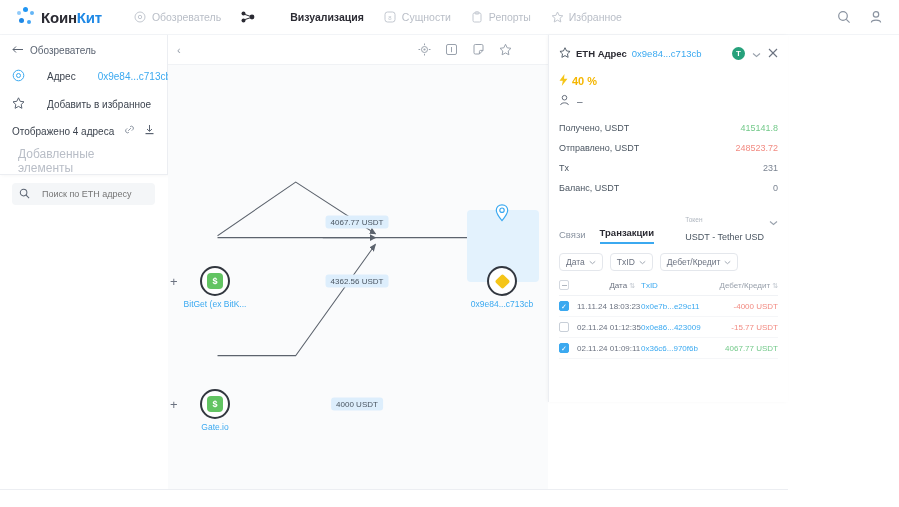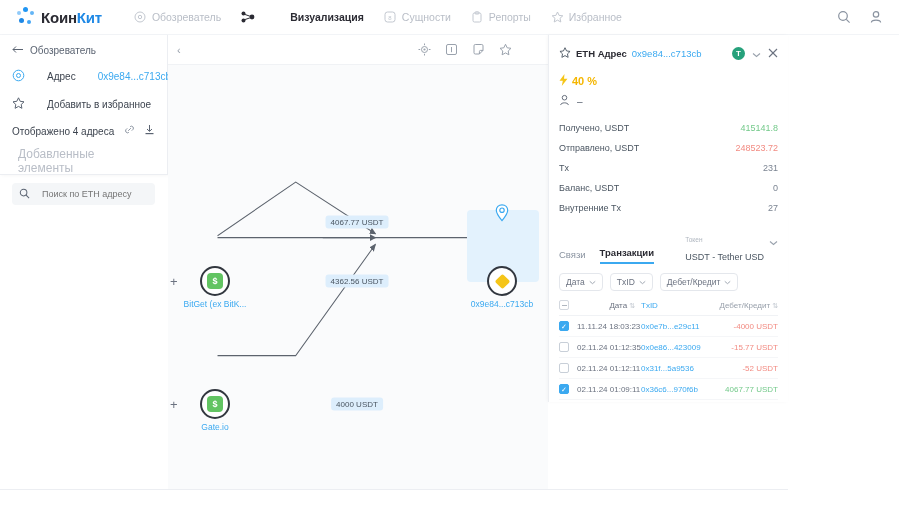--- a/index.html
+++ b/index.html
@@ -509,24 +509,20 @@
         <span class="v v-red">248523.72</span>
       </div>
       <div class="p-stat">
         <span>Tx</span>
         <span class="v v-gray">231</span>
       </div>
       <div class="p-stat">
         <span>Баланс, USDT</span>
         <span class="v v-gray">0</span>
       </div>
-      <div class="p-stat">
-        <span>Внутренние Tx</span>
-        <span class="v v-gray">27</span>
-      </div>
     </div>
 
     <div class="p-tabs">
       <span class="p-tab">Связи</span>
       <span class="p-tab active">Транзакции</span>
       <span class="token-sel">
         <span>
           <span class="token-lbl">Токен</span><br>
           <span class="token-val">USDT - Tether USD</span>
         </span>
@@ -592,28 +588,20 @@
       <div class="tbl-row">
         <span class="c-chk">
             <span class="chk"></span>
           </span>
         <span class="c-date">02.11.24 01:12:35</span>
         <span class="c-txid">0x0e86...423009</span>
         <span class="c-amt v-red">-15.77 USDT</span>
       </div>
       <div class="tbl-row">
         <span class="c-chk">
-            <span class="chk"></span>
-          </span>
-        <span class="c-date">02.11.24 01:12:11</span>
-        <span class="c-txid">0x31f...5a9536</span>
-        <span class="c-amt v-red">-52 USDT</span>
-      </div>
-      <div class="tbl-row">
-        <span class="c-chk">
             <span class="chk on"></span>
           </span>
         <span class="c-date">02.11.24 01:09:11</span>
         <span class="c-txid">0x36c6...970f6b</span>
         <span class="c-amt v-green">4067.77 USDT</span>
       </div>
       <div class="tbl-row" style="border-bottom:0;">
         
         
         

